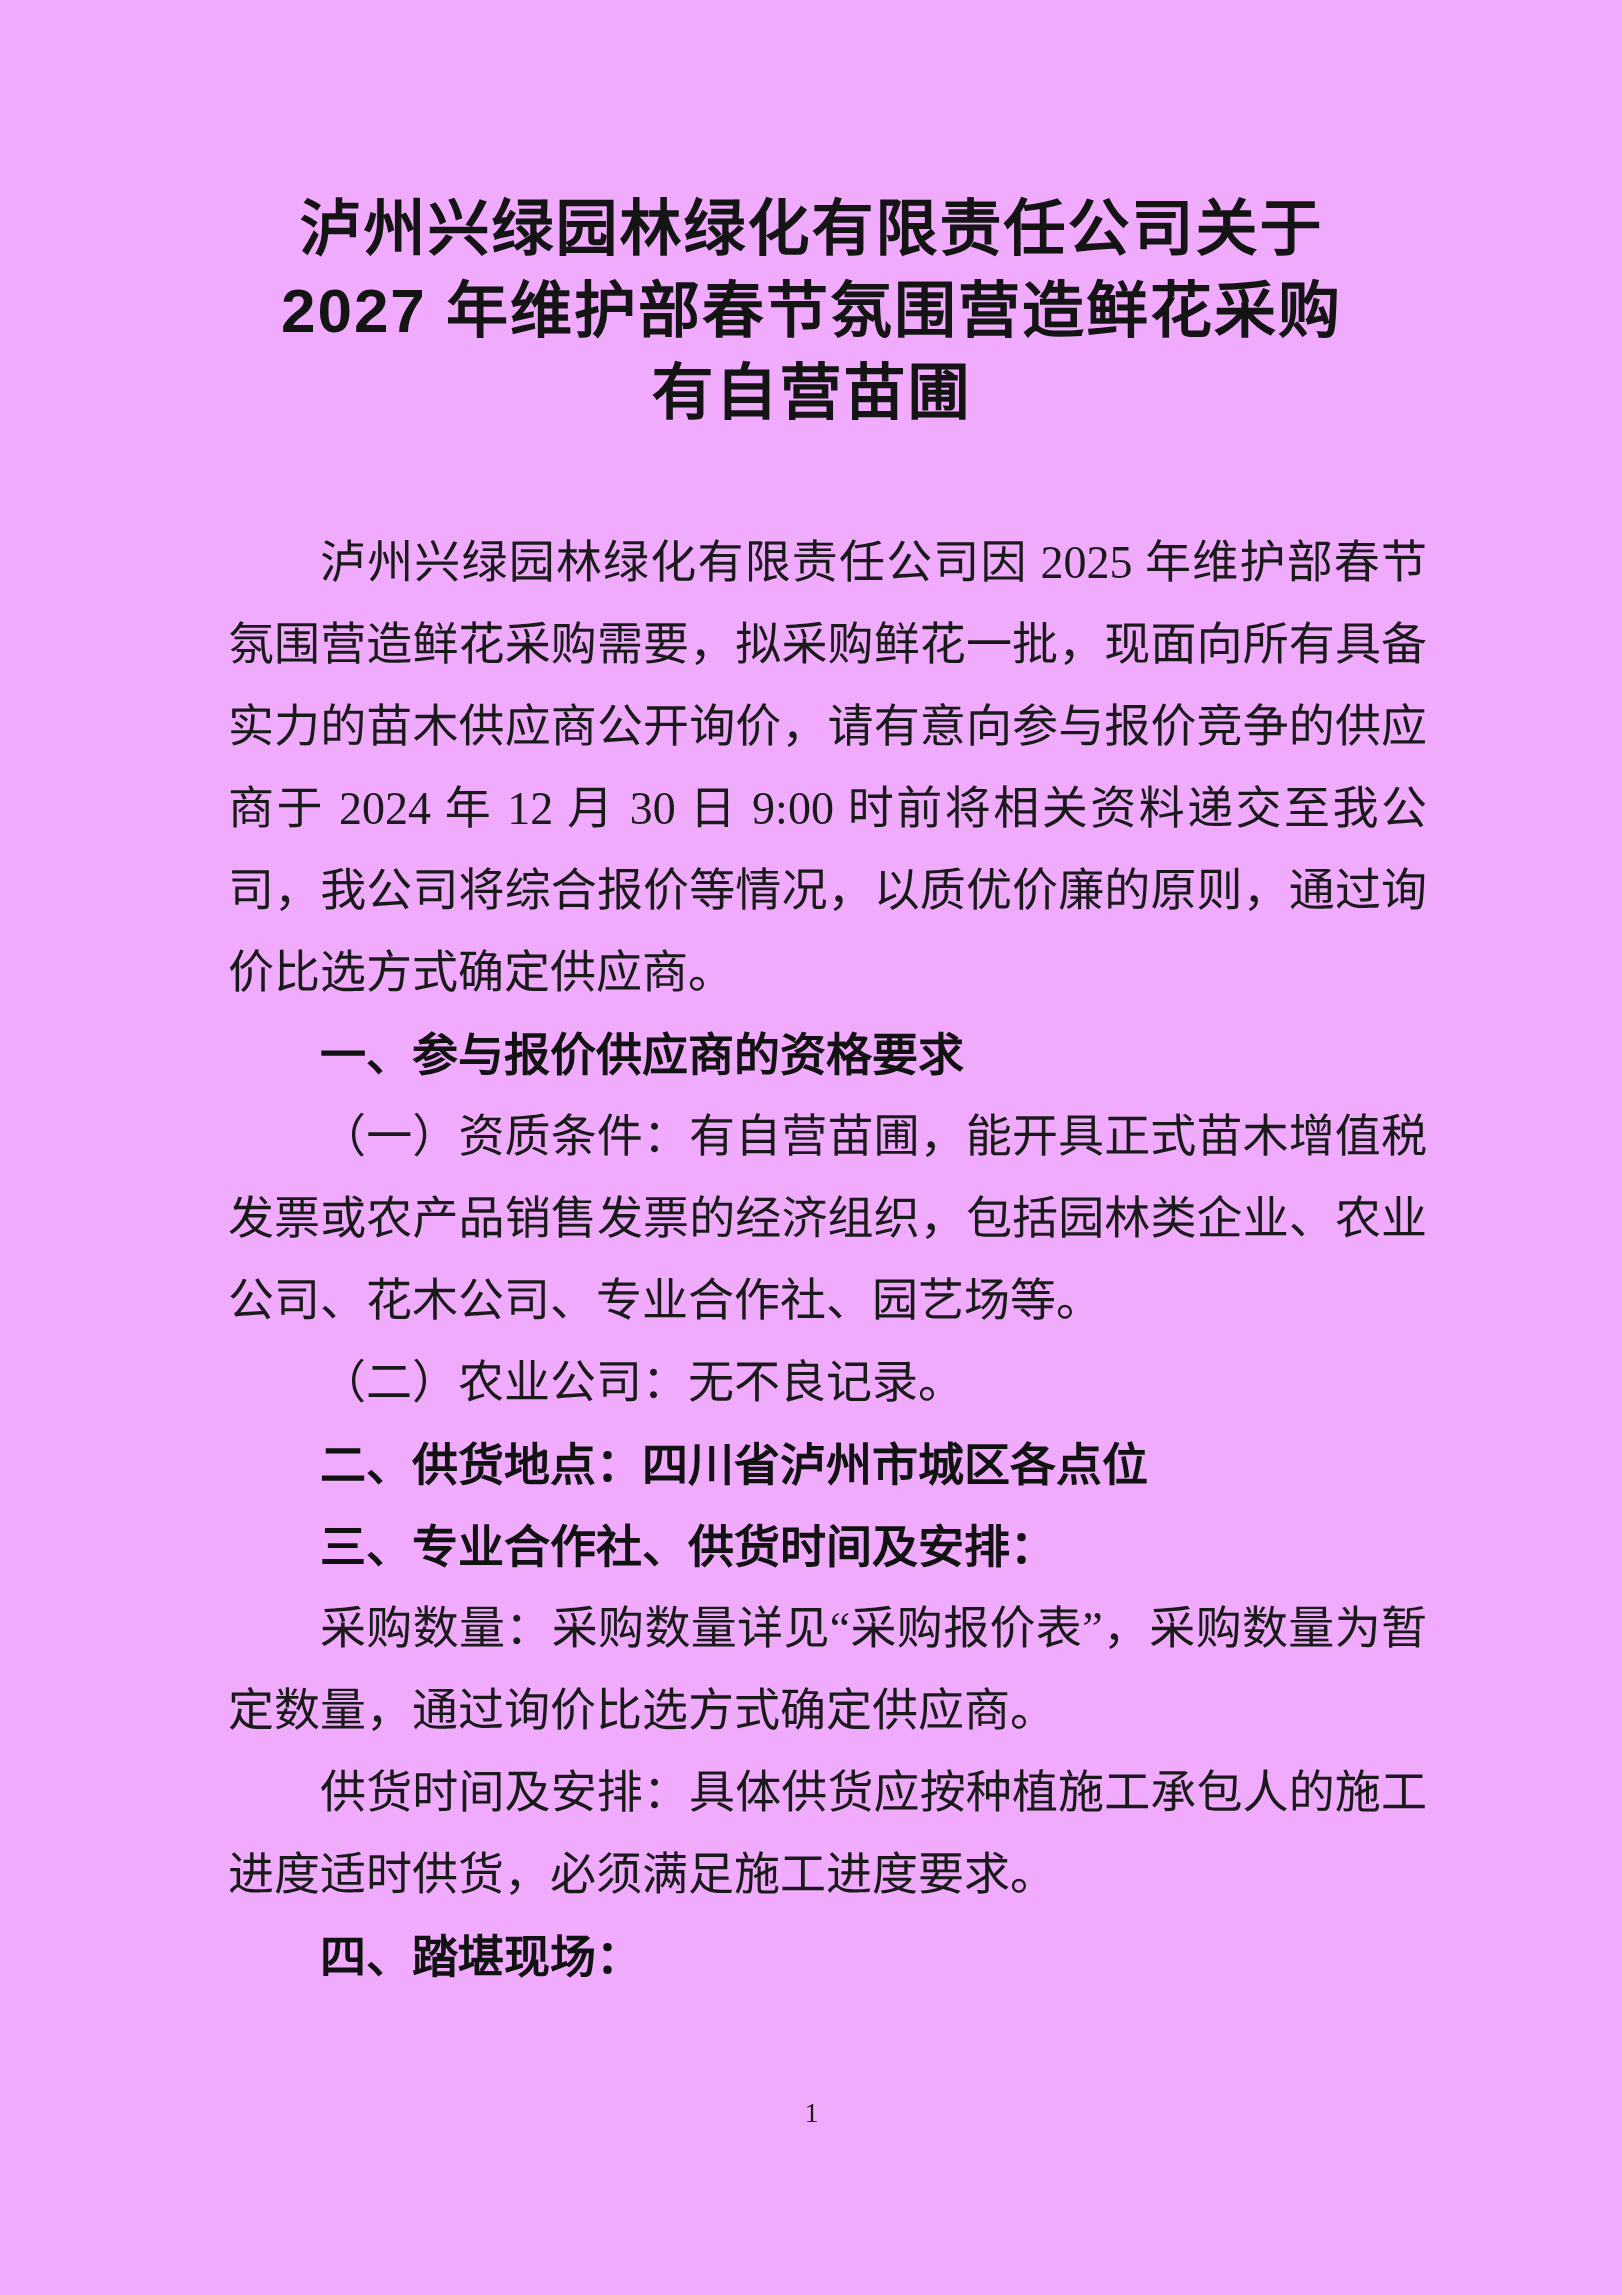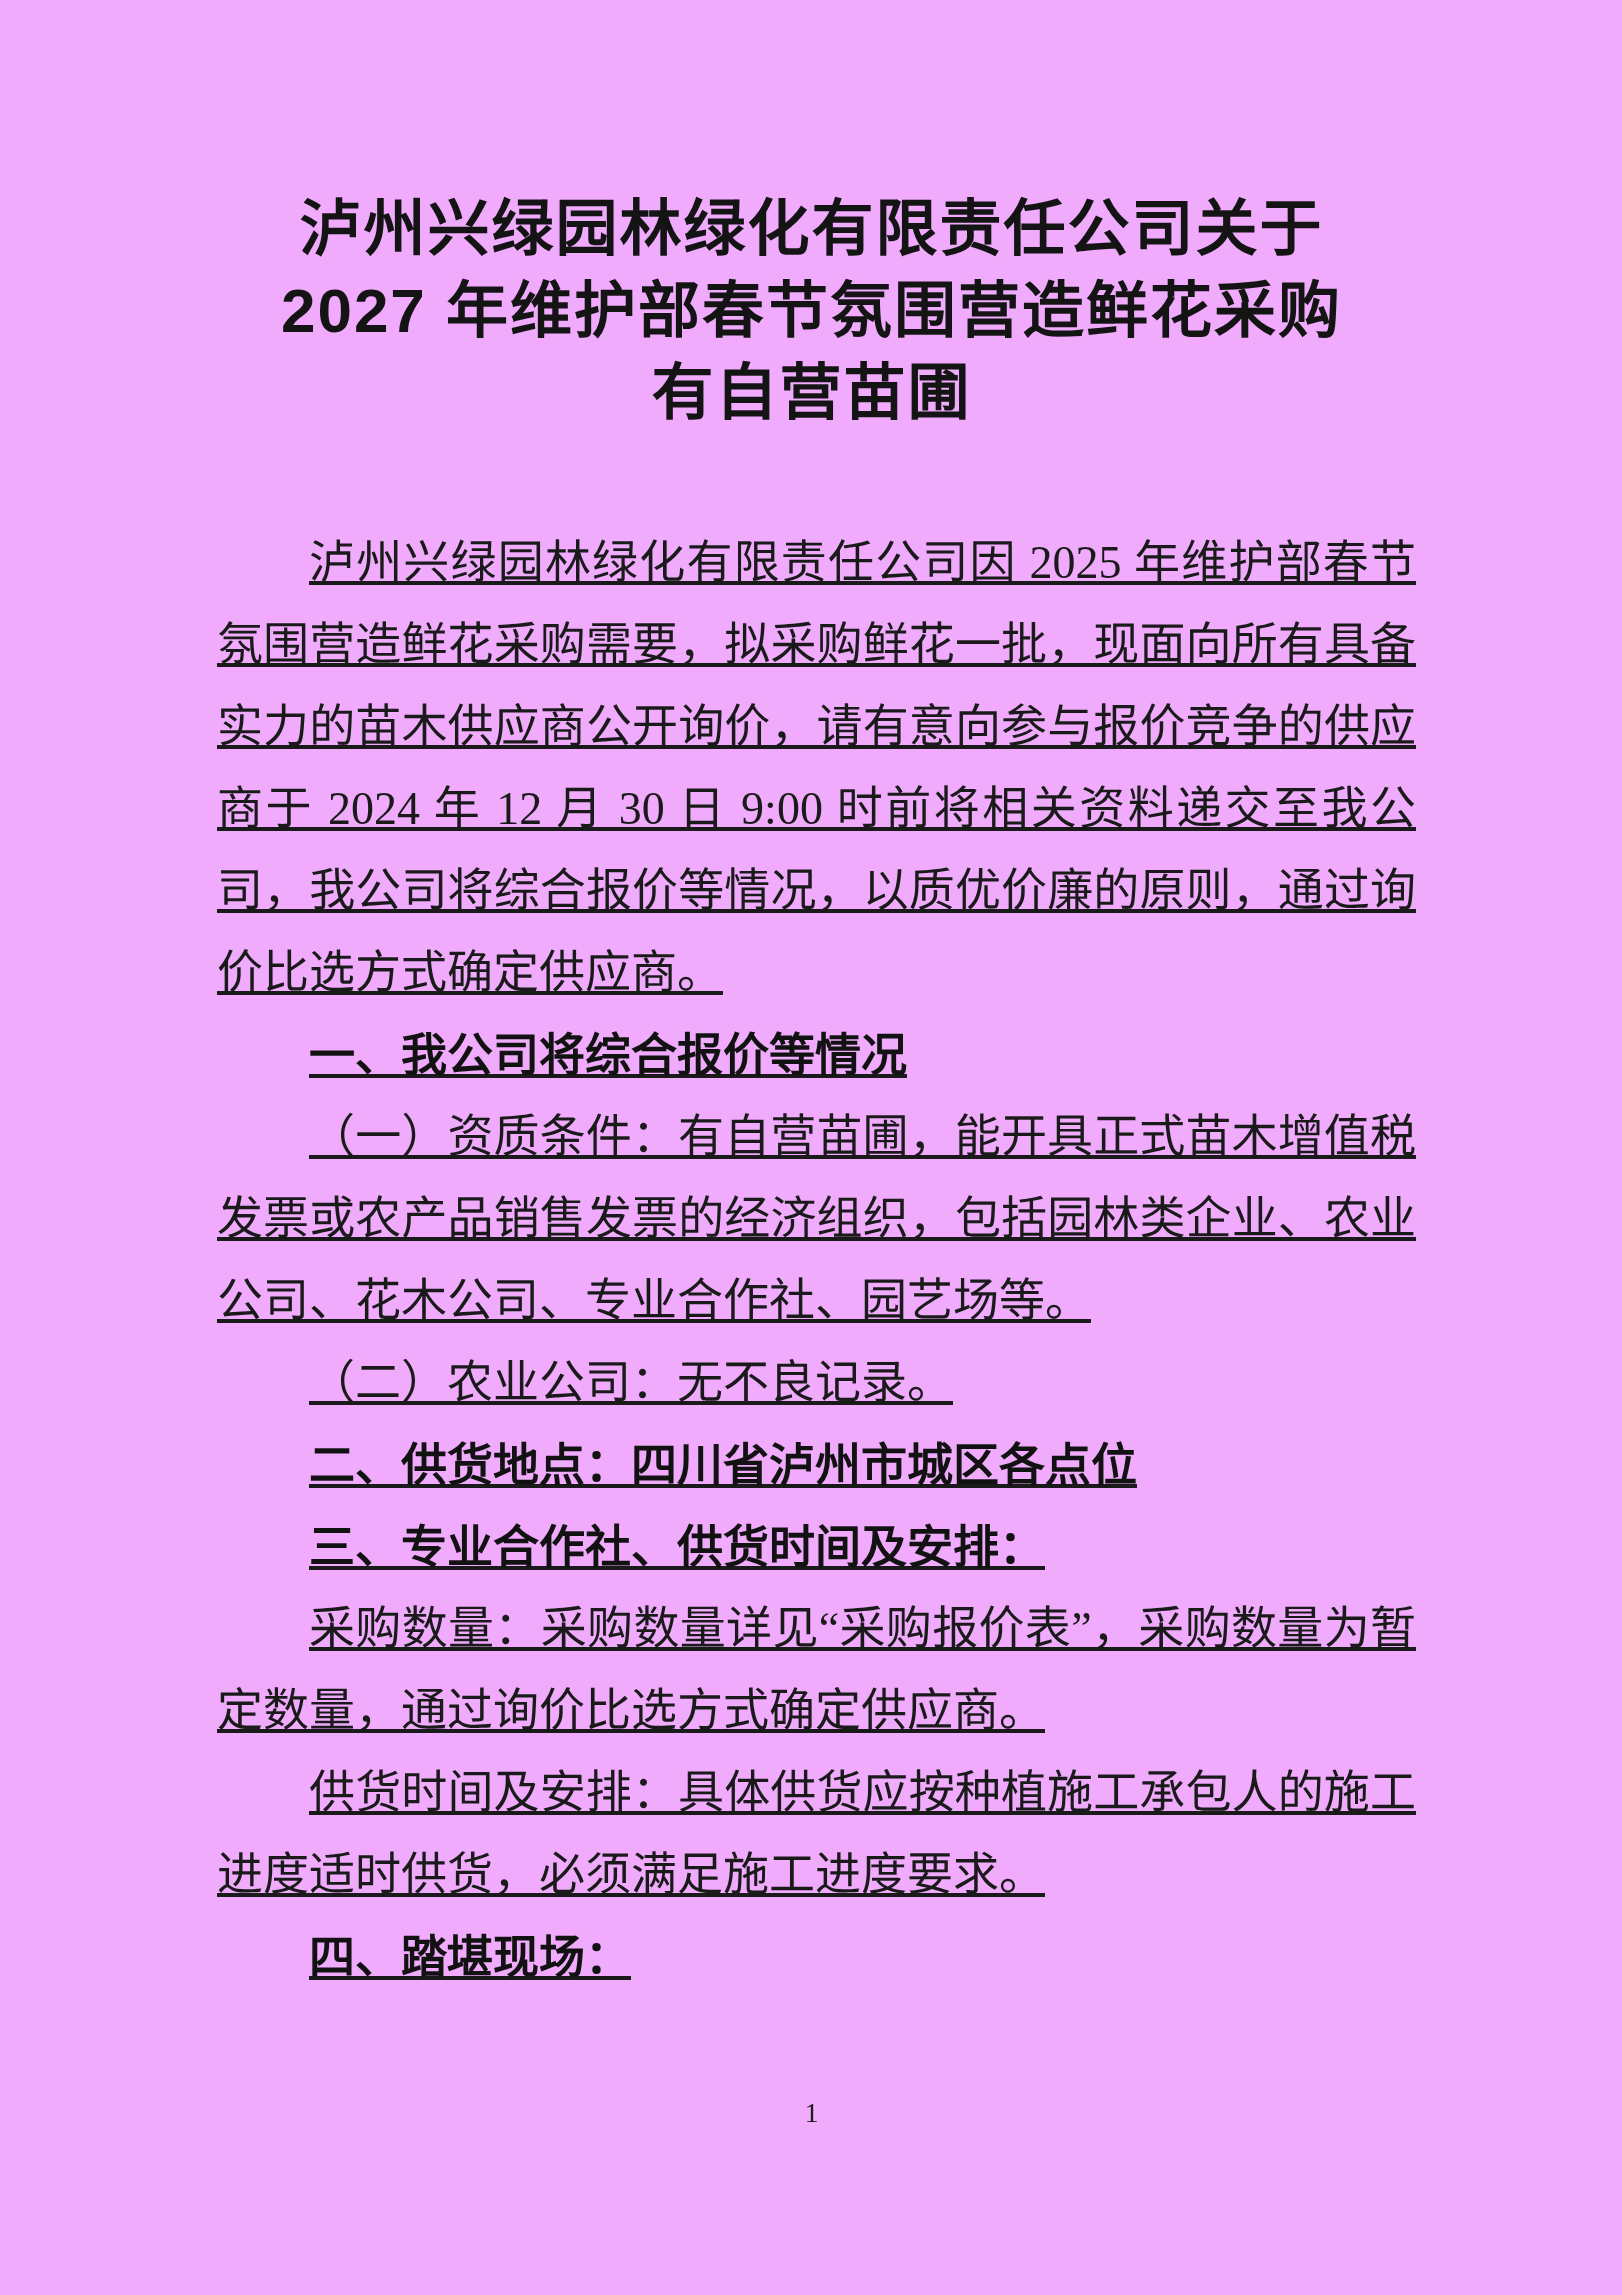--- a/index.html
+++ b/index.html
@@ -30,27 +30,26 @@
     letter-spacing: 2px;
     color: #141414;
   }
   .doc-title .title-line {
     white-space: nowrap;
   }
   
   .doc-body {
     position: absolute;
     top: 522px;
-    left: 217px;
+    left: 228px;
     width: 1199px;
     font-size: 46px;
     line-height: 82px;
     text-align: justify;
     color: #1a1a1a;
-    text-decoration: underline;
   }
   .para {
     margin: 0;
     padding: 0;
     text-indent: 2em;
     word-break: normal;
     overflow-wrap: break-word;
   }
   .para.heading {
     font-family: "Liberation Sans", sans-serif;
@@ -76,21 +75,21 @@
 <div class="page">
 
   <div class="doc-title">
     <div class="title-line">泸州兴绿园林绿化有限责任公司关于</div>
     <div class="title-line">2027 年维护部春节氛围营造鲜花采购</div>
     <div class="title-line">有自营苗圃</div>
   </div>
 
   <div class="doc-body">
     <p class="para">泸州兴绿园林绿化有限责任公司因 2025 年维护部春节氛围营造鲜花采购需要，拟采购鲜花一批，现面向所有具备实力的苗木供应商公开询价，请有意向参与报价竞争的供应商于 2024 年 12 月 30 日 9:00 时前将相关资料递交至我公司，我公司将综合报价等情况，以质优价廉的原则，通过询价比选方式确定供应商。</p>
-    <p class="para heading">一、我公司将综合报价等情况</p>
+    <p class="para heading">一、参与报价供应商的资格要求</p>
     <p class="para">（一）资质条件：有自营苗圃，能开具正式苗木增值税发票或农产品销售发票的经济组织，包括园林类企业、农业公司、花木公司、专业合作社、园艺场等。</p>
     <p class="para">（二）农业公司：无不良记录。</p>
     <p class="para heading">二、供货地点：四川省泸州市城区各点位</p>
     <p class="para heading">三、专业合作社、供货时间及安排：</p>
     <p class="para">采购数量：采购数量详见“采购报价表”，采购数量为暂定数量，通过询价比选方式确定供应商。</p>
     <p class="para">供货时间及安排：具体供货应按种植施工承包人的施工进度适时供货，必须满足施工进度要求。</p>
     <p class="para heading">四、踏堪现场：</p>
   </div>
 
   <div class="page-footer">

